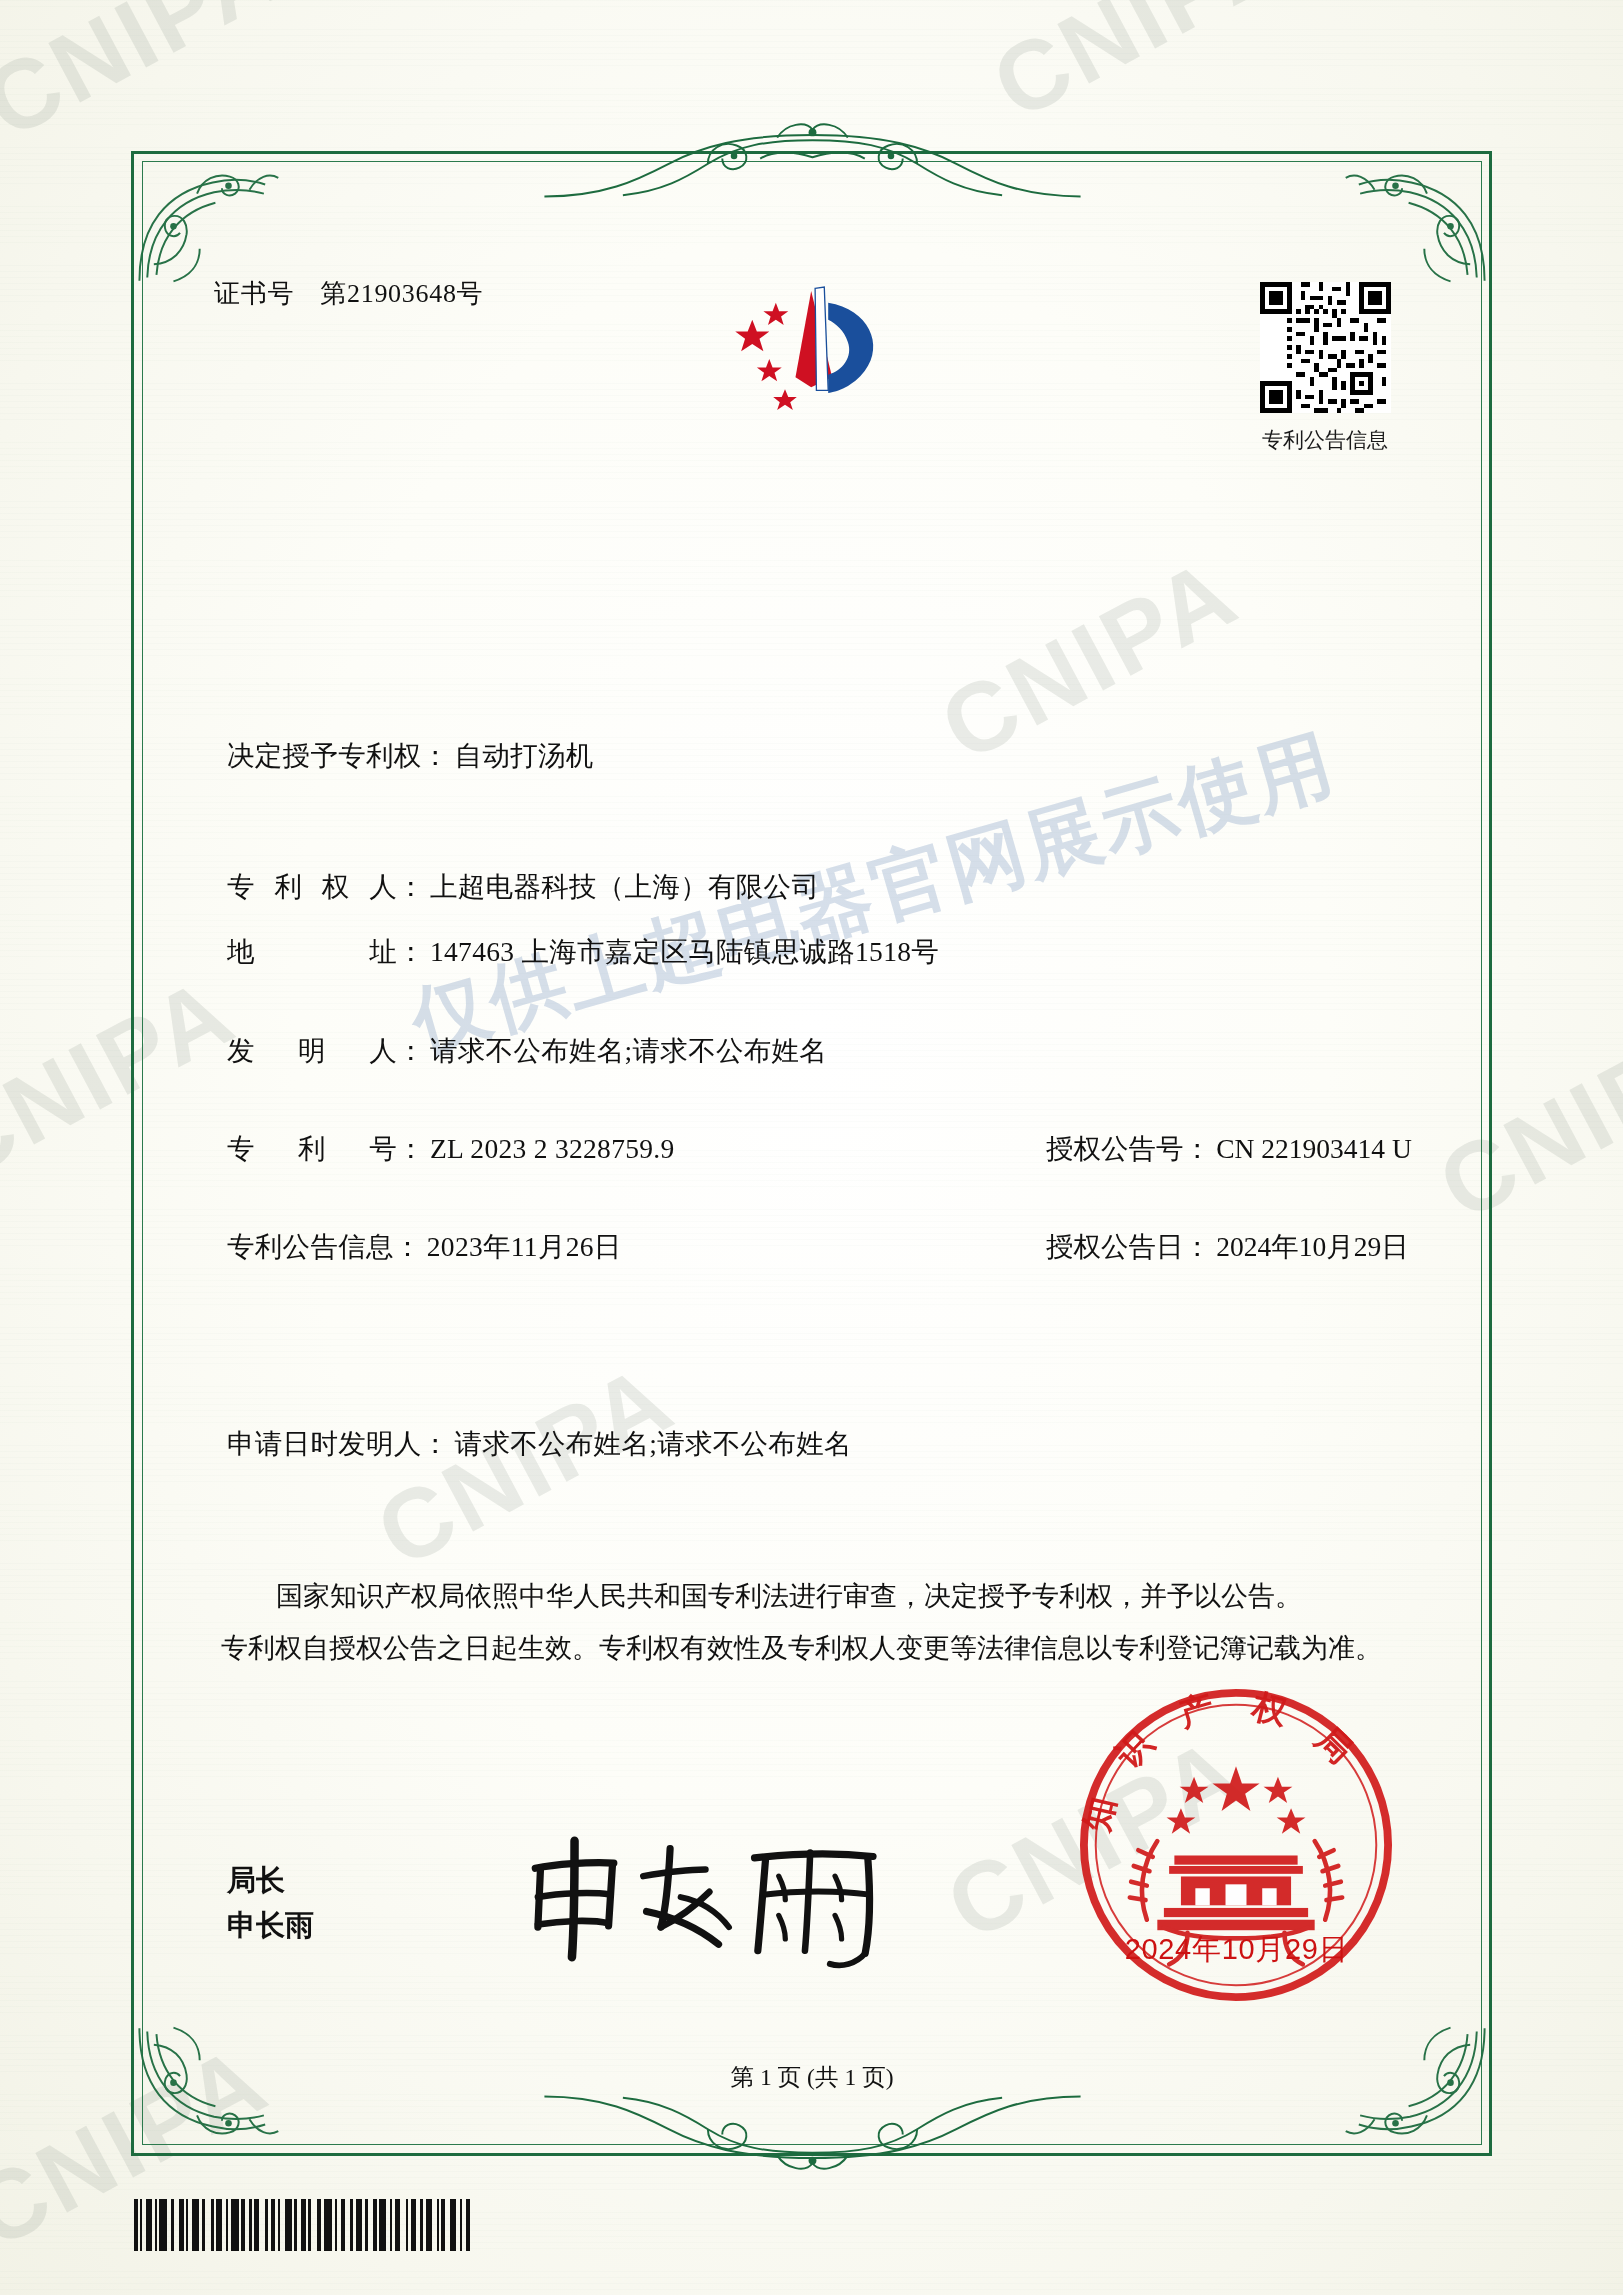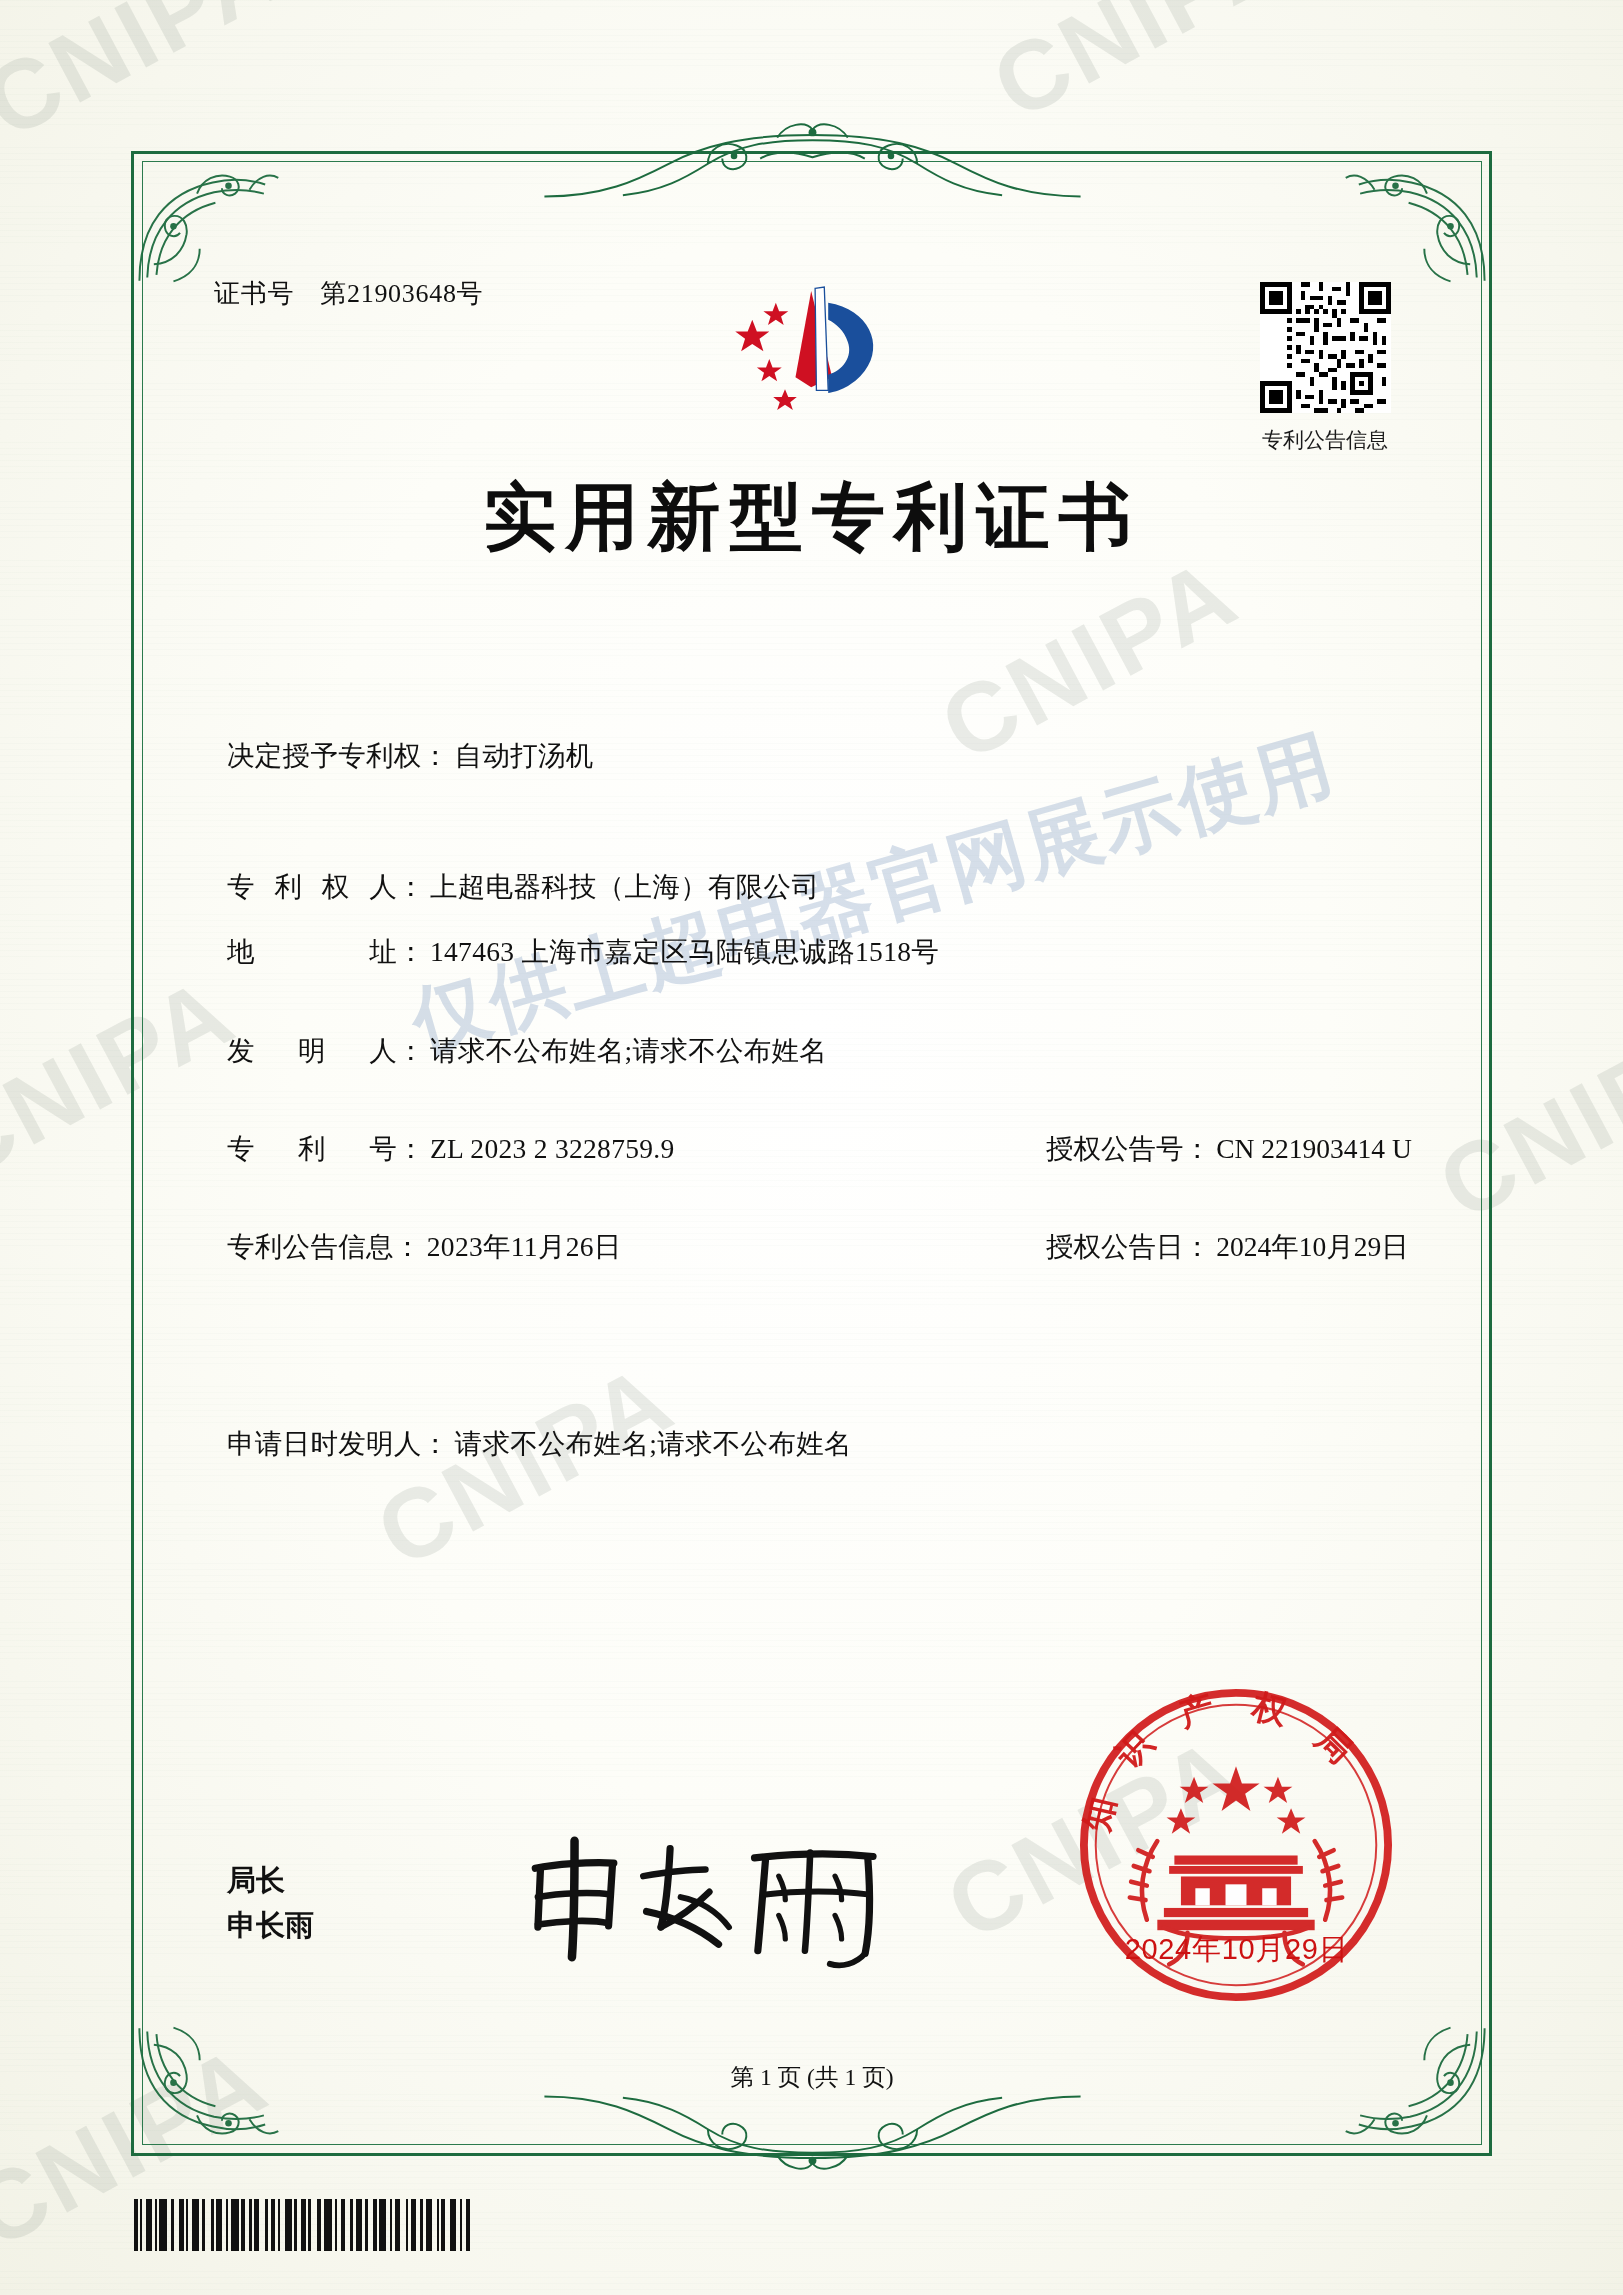--- a/index.html
+++ b/index.html
@@ -518,21 +518,20 @@
             <rect x="26" y="26" width="2" height="1"></rect>
           <rect x="9" y="27" width="2" height="1"></rect>
             <rect x="12" y="28" width="3" height="1"></rect>
           <rect x="17" y="28" width="1" height="1"></rect>
             <rect x="21" y="28" width="2" height="1"></rect>
         </g>
       </svg>
       <div id="qr-caption">专利公告信息</div>
     </div>
 
-    <div id="title">实用新型专利证书</div>
 
     <div class="field" id="f-name">
       <span class="lbl-plain">决定授予专利权</span><span>：</span><span class="val">自动打汤机</span>
     </div>
 
     <div class="field" id="f-owner">
       <span class="lbl-spread-4">专利权人</span><span>：</span><span class="val">上超电器科技（上海）有限公司</span>
     </div>
 
     <div class="field" id="f-addr">
@@ -557,20 +556,24 @@
 
     <div id="f-pubdate">
       <span>授权公告日</span><span>：</span><span class="val">2024年10月29日</span>
     </div>
 
 
     <div class="field" id="f-orig-inv">
       <span class="lbl-plain">申请日时发明人</span><span>：</span><span class="val">请求不公布姓名;请求不公布姓名</span>
     </div>
 
+    <div id="statement">
+      <span class="indent">国家知识产权局依照中华人民共和国专利法进行审查，决定授予专利权，并予以公告。</span>
+      <span>专利权自授权公告之日起生效。专利权有效性及专利权人变更等法律信息以专利登记簿记载为准。</span>
+    </div>
 
     <div id="sig-title">
       <div>局长</div>
       <div>申长雨</div>
     </div>
 
     <svg id="sig-hand" viewBox="0 0 620 220">
       <g fill="none" stroke="#111" stroke-linecap="round" stroke-linejoin="round">
 
         <path d="M40 60 C 70 54, 120 50, 160 52" stroke-width="11"></path>

